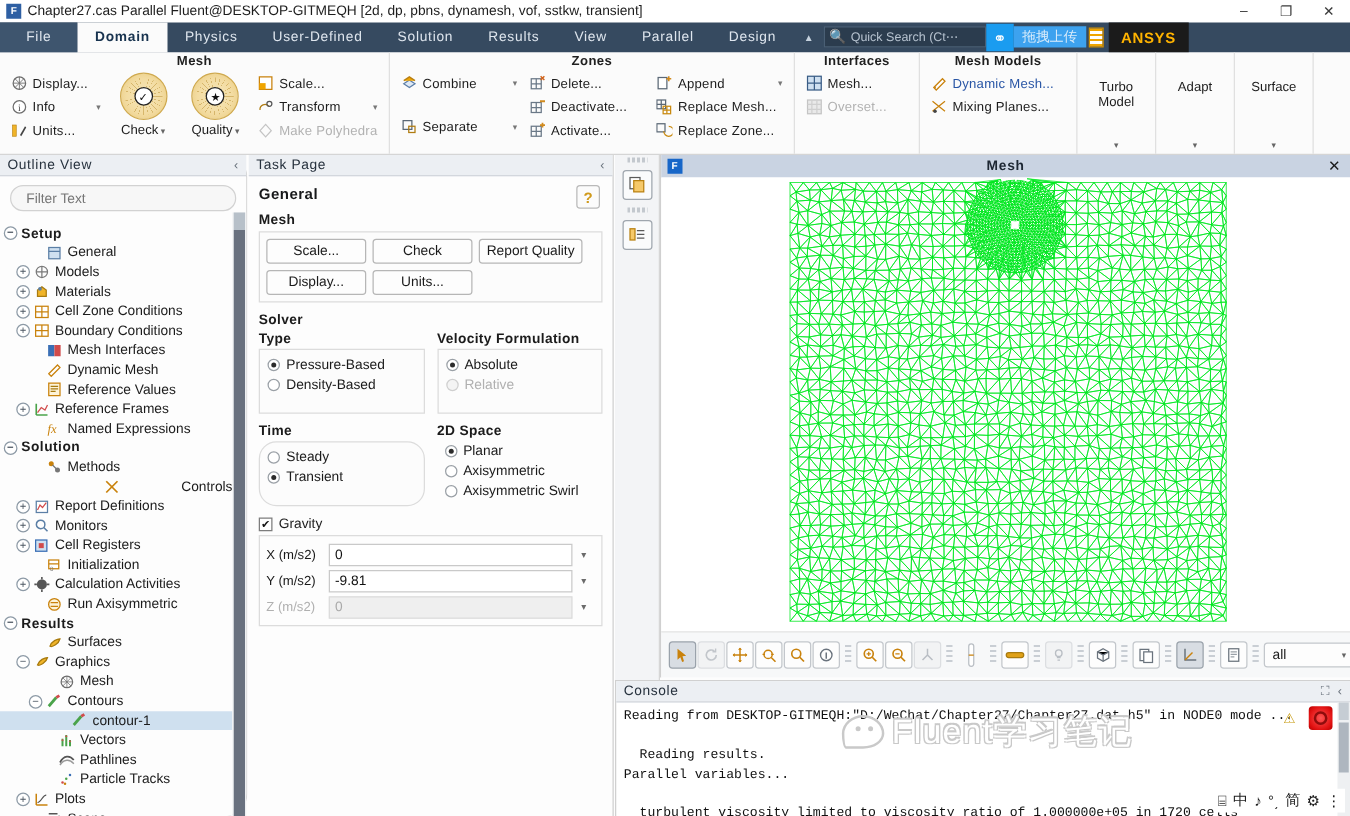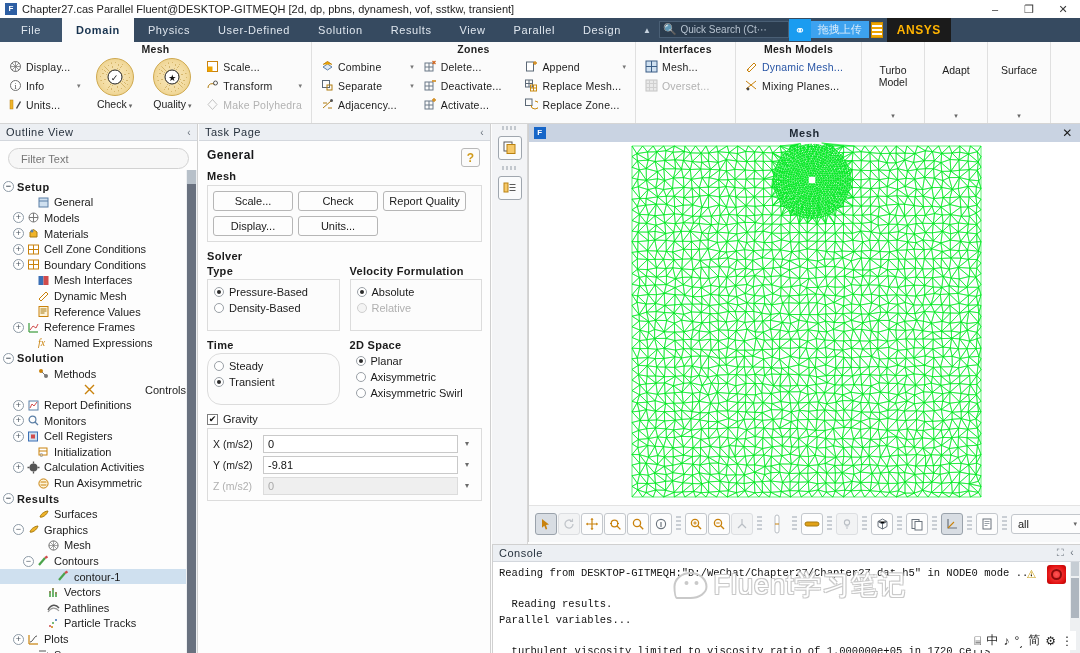--- a/index.html
+++ b/index.html
@@ -116,21 +116,21 @@
   .panel-head {
     height: 17px; background: #eceff3; border-bottom: 1px solid #d3d7dd;
     display: flex; align-items: center; padding: 0 6px;
     font-size: 11px; color: #26313d; letter-spacing: .5px;
   }
   .panel-head .collapse { margin-left: auto; color: #6a737d; font-size: 10px; }
 
   
   .outline {
     position: absolute; left: 0; top: 124px; width: 198px; height: 529px;
-    background: #fdfdfd; border-right: 1px solid #d0d0d0;
+    background: #fdfdfd; border-right: 1px solid #d0d0d0; border-radius: 18px;
   }
   .filter-wrap { padding: 7px 8px 5px 8px; }
   .filter-input {
     width: 100%; height: 21px; border: 1px solid #d2d2d2; border-radius: 11px;
     background: #f7f7f7; font-size: 11px; color: #9a9a9a; padding-left: 12px;
     font-family: "Liberation Sans", sans-serif; outline: none;
   }
   .tree { position: absolute; left: 0; top: 55px; right: 11px; bottom: 0; overflow: hidden; }
   .tnode { display: flex; align-items: center; height: 15.6px; font-size: 11px;
            color: #1b1b1b; white-space: nowrap; }
@@ -434,21 +434,21 @@
             </span>
             <span class="lbl">Make Polyhedra</span>
           </div>
         </div>
       </div>
     </div>
 
     <div class="rgroup" style="width:324px;">
       <div class="rgroup-title">Zones</div>
       <div class="rgroup-body">
-        <div class="rcol" style="width:104px;">
+        <div class="rcol" style="width:104px;gap:16px;">
           <div class="rbtn">
             <span class="ico">
               <svg width="13" height="13" viewBox="0 0 13 13">
                   <path d="M2 7l4.5-3 4.5 3-4.5 3z" fill="#dfe9f5" stroke="#5d7fa8"></path>
                   <path d="M2 4.5l4.5-3 4.5 3" fill="#f0a500" stroke="#b97f10"></path>
                 </svg>
             </span>
             <span class="lbl">Combine</span>
             <span class="dd">▾</span>
           </div>

